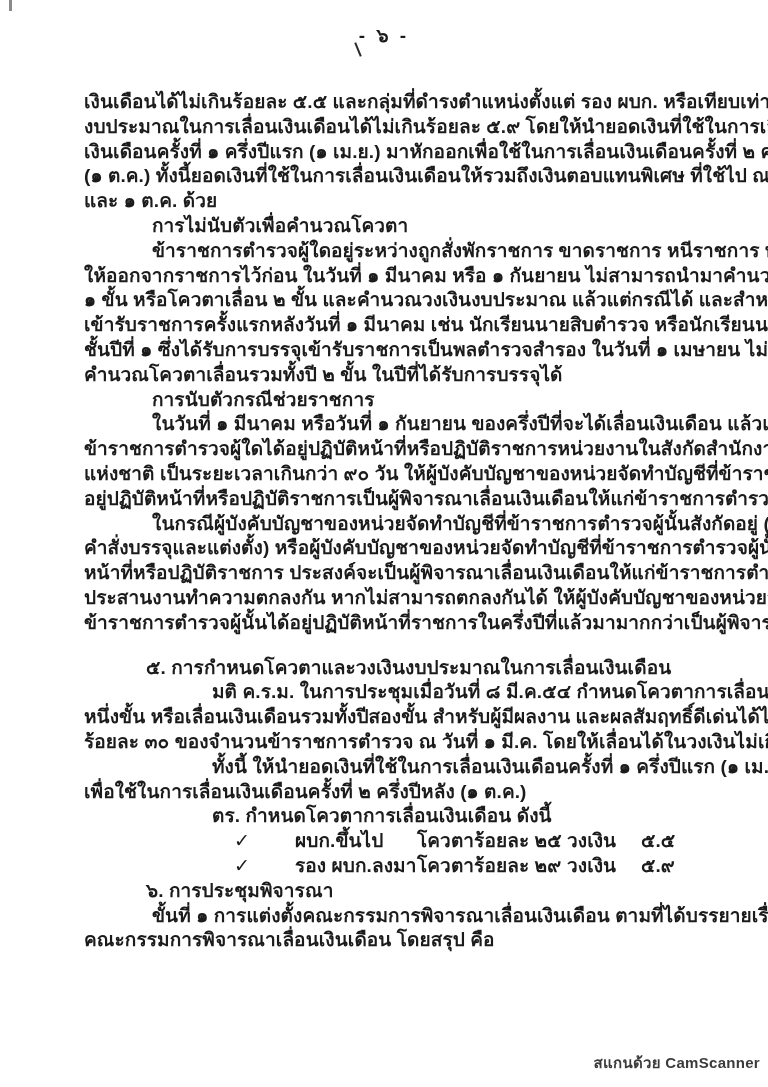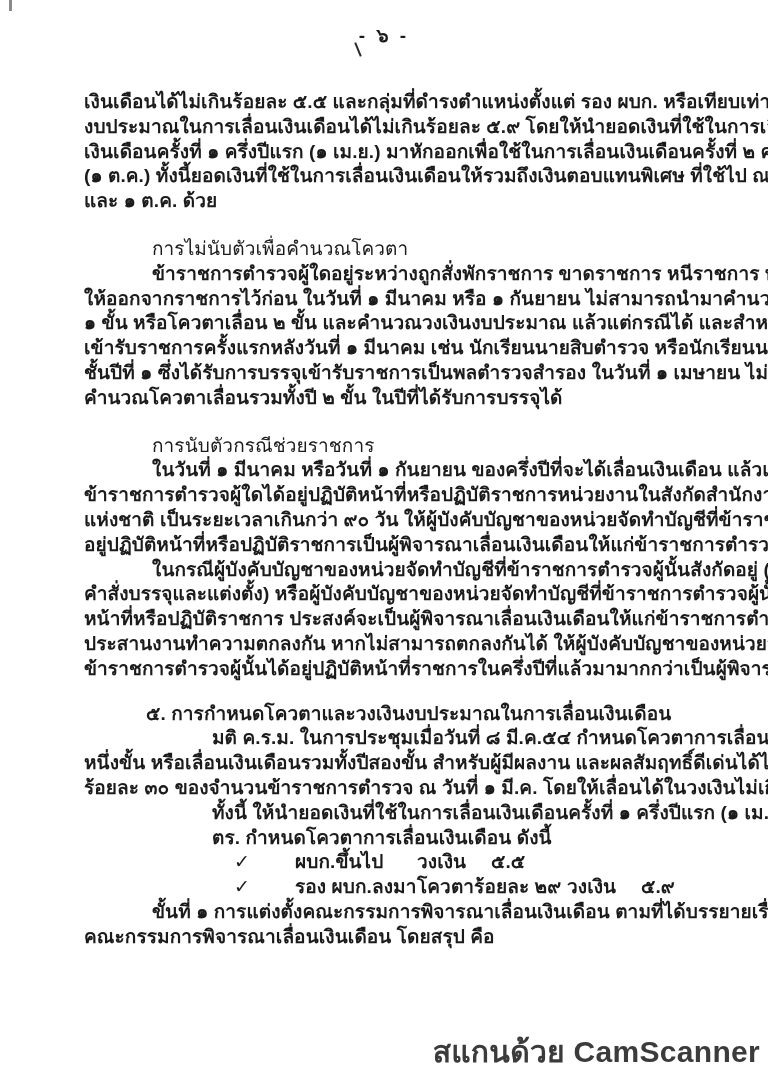--- a/index.html
+++ b/index.html
@@ -30,31 +30,31 @@
   }
   .line {
     font-size: 19px;
     line-height: 24.8px;
     white-space: nowrap;
     font-weight: 600;
     letter-spacing: 0.1px;
   }
   .indent  { padding-left: 68px; }
   .indent2 { padding-left: 128px; }
-  .heading { padding-left: 68px; font-weight: 400; margin-top: 23px; }
+  .heading { padding-left: 68px; font-weight: 700; }
   .section { padding-left: 62px; font-weight: 700; }
   .gap     { margin-top: 20px; }
   .check-row { padding-left: 150px; display: flex; font-weight: 700; }
   .check   { width: 30px; }
   .cname   { width: 122px; margin-left: 31px; }
   .cquota  { width: 150px; }
   .cbudget { width: 74px; }
   .watermark {
     position: absolute; right: 8px; bottom: 12px;
-    font-size: 30px; font-weight: 600; color: #3b3b3b;
+    font-size: 15px; font-weight: 600; color: #3b3b3b;
     letter-spacing: 0.3px;
   }
 </style>
 </head>
 <body>
 
 <div class="page-number">- ๖ -</div>
 <div class="pen-mark"></div>
 <div class="corner-mark"></div>
 
@@ -79,31 +79,34 @@
     <div class="line indent">ในกรณีผู้บังคับบัญชาของหน่วยจัดทำบัญชีที่ข้าราชการตำรวจผู้นั้นสังกัดอยู่ (ตาม</div>
     <div class="line ">คำสั่งบรรจุและแต่งตั้ง) หรือผู้บังคับบัญชาของหน่วยจัดทำบัญชีที่ข้าราชการตำรวจผู้นั้นได้อยู่ปฏิบัติ</div>
     <div class="line ">หน้าที่หรือปฏิบัติราชการ ประสงค์จะเป็นผู้พิจารณาเลื่อนเงินเดือนให้แก่ข้าราชการตำรวจผู้นั้น ก็ให้</div>
     <div class="line ">ประสานงานทำความตกลงกัน หากไม่สามารถตกลงกันได้ ให้ผู้บังคับบัญชาของหน่วยจัดทำบัญชีที่</div>
     <div class="line ">ข้าราชการตำรวจผู้นั้นได้อยู่ปฏิบัติหน้าที่ราชการในครึ่งปีที่แล้วมามากกว่าเป็นผู้พิจารณา</div>
     <div class="line section gap">๕.  การกำหนดโควตาและวงเงินงบประมาณในการเลื่อนเงินเดือน</div>
     <div class="line indent2">มติ ค.ร.ม. ในการประชุมเมื่อวันที่ ๘ มี.ค.๕๔ กำหนดโควตาการเลื่อนเงินเดือน</div>
     <div class="line ">หนึ่งขั้น หรือเลื่อนเงินเดือนรวมทั้งปีสองขั้น สำหรับผู้มีผลงาน และผลสัมฤทธิ์ดีเด่นได้ไม่เกิน</div>
     <div class="line ">ร้อยละ ๓๐ ของจำนวนข้าราชการตำรวจ ณ วันที่ ๑ มี.ค. โดยให้เลื่อนได้ในวงเงินไม่เกินร้อยละ ๖</div>
     <div class="line indent2">ทั้งนี้ ให้นำยอดเงินที่ใช้ในการเลื่อนเงินเดือนครั้งที่ ๑ ครึ่งปีแรก (๑ เม.ย.) มาหักออก</div>
+    <div class="line ">เพื่อใช้ในการเลื่อนเงินเดือนครั้งที่ ๒ ครึ่งปีหลัง (๑ ต.ค.)</div>
     <div class="line indent2">ตร. กำหนดโควตาการเลื่อนเงินเดือน ดังนี้</div>
     <div class="line check-row">
       <span class="check">✓</span>
       <span class="cname">ผบก.ขึ้นไป</span>
+      <span class="cquota">โควตาร้อยละ ๒๕</span>
       <span class="cbudget">วงเงิน</span>
       <span>๕.๕</span>
     </div>
     <div class="line check-row">
       <span class="check">✓</span>
       <span class="cname">รอง ผบก.ลงมา</span>
       <span class="cquota">โควตาร้อยละ ๒๙</span>
       <span class="cbudget">วงเงิน</span>
       <span>๕.๙</span>
     </div>
+    <div class="line section">๖.  การประชุมพิจารณา</div>
     <div class="line indent">ขั้นที่ ๑  การแต่งตั้งคณะกรรมการพิจารณาเลื่อนเงินเดือน ตามที่ได้บรรยายเรื่อง</div>
     <div class="line ">คณะกรรมการพิจารณาเลื่อนเงินเดือน  โดยสรุป คือ</div>
   </div>
 
 <div class="watermark">สแกนด้วย CamScanner</div>
 
 </body></html>

